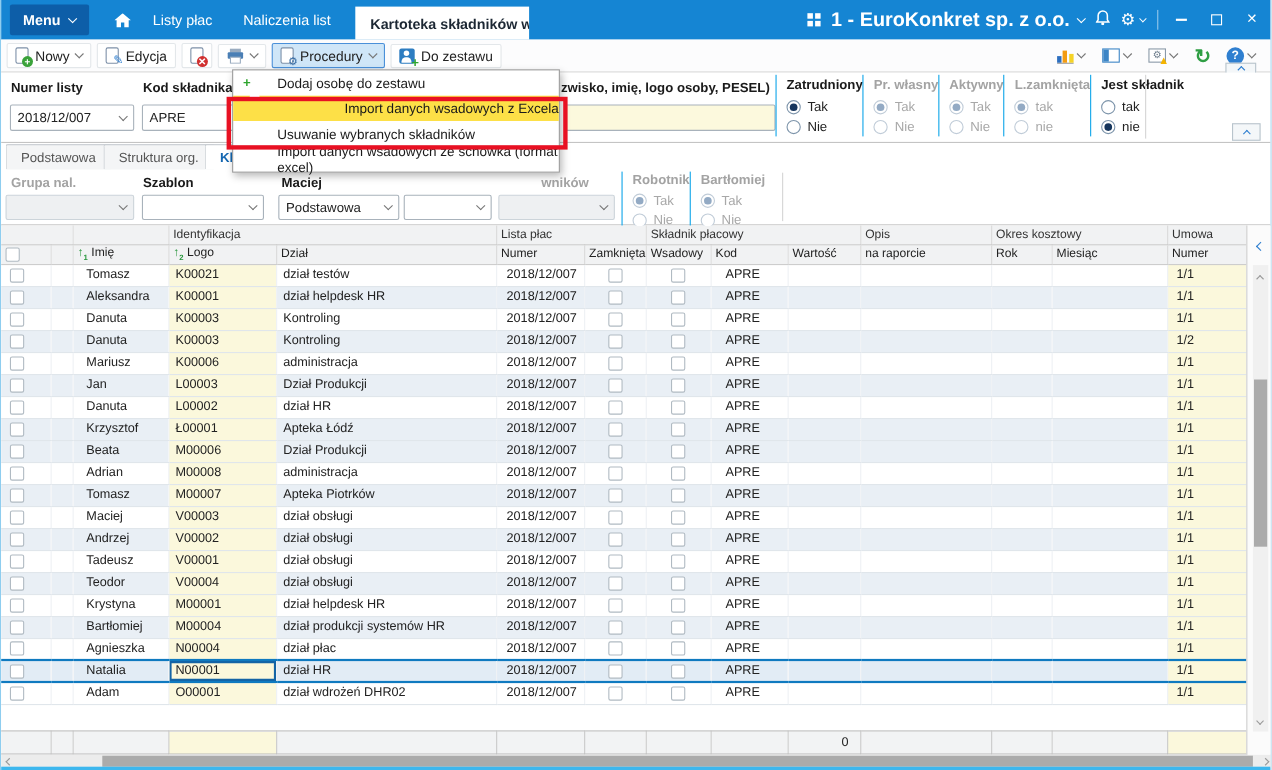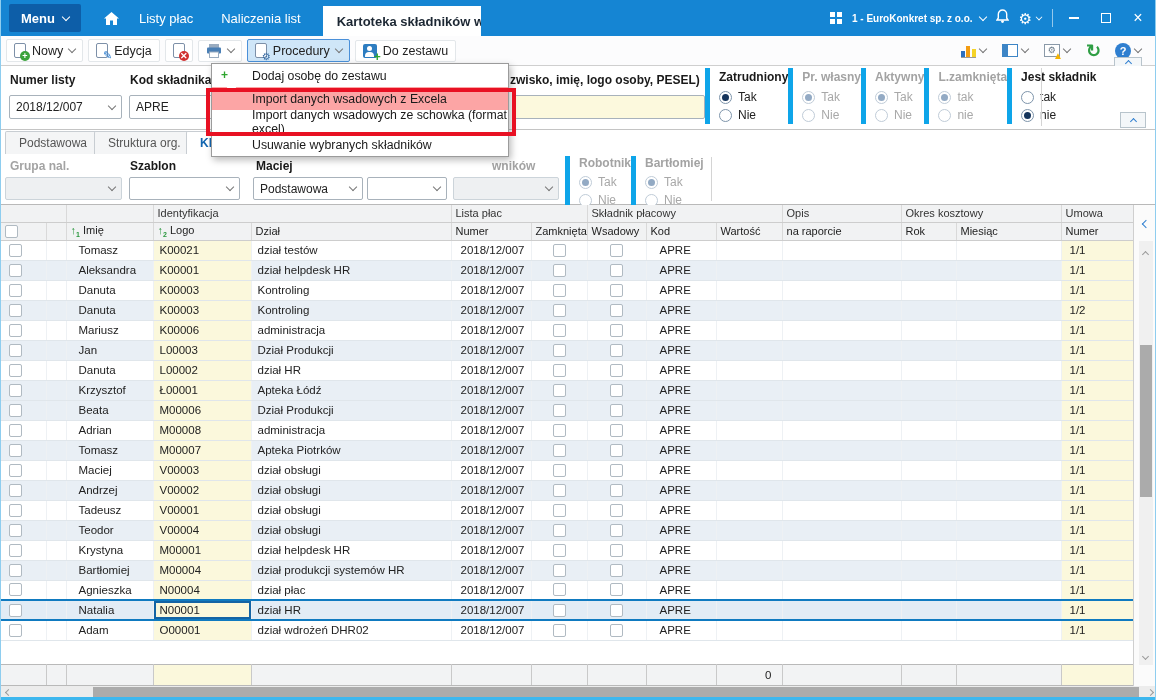--- a/index.html
+++ b/index.html
@@ -8,21 +8,21 @@
 
   
   .titlebar{position:absolute;left:0;top:0;width:100%;height:36px;background:#1585d3;display:flex;align-items:center;color:#fff;}
   .menu-btn{margin-left:8px;height:28px;padding:0 12px;background:#0d5ea8;border-radius:2px;display:flex;align-items:center;gap:8px;font-size:13px;font-weight:bold;cursor:pointer;}
   .home{margin-left:18px;width:26px;display:flex;justify-content:center;}
   .nav-item{padding:0 14px;font-size:13px;height:36px;display:flex;align-items:center;cursor:pointer;}
   .active-tab{margin-left:8px;height:30px;margin-top:6px;align-self:flex-start;background:#fff;color:#1c2733;font-size:13px;font-weight:bold;padding:0 14px;display:flex;align-items:center;width:158px;white-space:nowrap;overflow:hidden;}
   .tb-right{margin-left:auto;display:flex;align-items:center;gap:10px;padding-right:6px;}
   .gridicon{display:grid;grid-template-columns:5px 5px;grid-gap:2px;}
   .gridicon i{width:5px;height:5px;background:#fff;display:block;}
-  .company{font-size:10px;font-weight:bold;display:flex;align-items:center;gap:7px;}
+  .company{font-size:18px;font-weight:bold;display:flex;align-items:center;gap:7px;}
   .caret{width:6px;height:6px;border-right:1.5px solid #fff;border-bottom:1.5px solid #fff;transform:rotate(45deg);display:inline-block;margin-top:-3px;}
   .caret.g{border-color:#777;}
   .caret.b{border-color:#2f7fd0;}
   .caret.up{transform:rotate(225deg);margin-top:3px;}
   .caret.left{transform:rotate(135deg);}
   .gear-glyph{font-size:15px;line-height:15px;}
   .vsep{width:1px;height:18px;background:rgba(255,255,255,.55);}
   .winbtn{width:22px;height:22px;display:flex;align-items:center;justify-content:center;cursor:pointer;}
   .min-glyph{width:10px;height:2px;background:#fff;}
   .max-glyph{width:10px;height:10px;border:1.5px solid #fff;}
@@ -56,21 +56,21 @@
   
   .filter1{position:absolute;left:0;top:66px;width:100%;height:64px;background:#fff;border-bottom:1px solid #c4c4c4;}
   .flabel{position:absolute;font-size:12px;font-weight:bold;color:#1a1a1a;white-space:nowrap;}
   .flabel.dis{color:#a3a3a3;}
   .combo{position:absolute;height:24px;border:1px solid #a8b2bb;border-radius:2px;background:#fff;display:flex;align-items:center;font-size:12px;color:#222;padding:0 6px;cursor:pointer;}
   .combo .caret{margin-left:auto;}
   .combo.dis{background:#eef0f2;border-color:#ccd4da;cursor:default;}
   .tinput{position:absolute;height:24px;border:1px solid #a8b2bb;border-radius:2px;background:#fff;font-size:12px;color:#222;display:flex;align-items:center;padding:0 6px;}
   .tinput.yellow{background:#fcf9dd;}
   .rgwrap{position:absolute;display:flex;}
-  .rg{border-left:5px solid #0ea5e9;padding:2px 0 0 9px;}
+  .rg{border-left:1px solid #0ea5e9;padding:2px 0 0 9px;}
   .rg .rg-label{font-size:12px;font-weight:bold;color:#1a1a1a;margin-bottom:4px;white-space:nowrap;}
   .rg.dis .rg-label{color:#a3a3a3;}
   .rg .opt{display:flex;align-items:center;gap:6px;font-size:12px;color:#222;height:18px;text-align:right;}
   .rg.dis .opt{color:#a8a8a8;}
   .radio{width:13px;height:13px;border:1px solid #7e95ab;border-radius:50%;background:#fff;flex:0 0 auto;}
   .radio.sel::after{content:"";display:block;width:7px;height:7px;border-radius:50%;background:#16355c;margin:2px;}
   .rg.dis .radio{border-color:#c0ccd8;}
   .rg.dis .radio.sel::after{background:#93aac4;}
 
   
@@ -115,21 +115,21 @@
   .rcollapse{position:absolute;left:4px;top:10px;width:16px;height:20px;display:flex;align-items:center;justify-content:center;cursor:pointer;}
   .vscroll{position:absolute;left:5px;top:36px;width:14px;height:424px;background:#f0f0f0;}
   .vscroll .thumb{position:absolute;left:1px;top:104px;width:12px;height:152px;background:#ababab;cursor:pointer;}
   .vscroll .arr{position:absolute;left:4px;}
 
   
   .menu-popup{position:absolute;left:210px;top:63px;width:298px;background:#fff;border:1px solid #9b9b9b;box-shadow:2px 3px 7px rgba(0,0,0,.28);z-index:30;}
   .menu-item{height:23px;display:flex;align-items:center;font-size:12.3px;color:#1a1a1a;cursor:pointer;padding-left:12px;}
   .menu-item .micon{width:28px;flex:0 0 auto;}
   .menu-item.nolabelicon{padding-left:40px;}
-  .menu-item.hl{background:#fca5a5;}
+  .menu-item.hl{background:#fde047;justify-content:flex-end;}
   .redbox{position:absolute;left:205px;top:88px;width:310px;height:48px;border:4px solid #e81123;z-index:40;pointer-events:none;}
   .bottomline{position:absolute;left:0;bottom:0;width:100%;height:3px;background:#3db7ee;}
   .fsep{position:absolute;width:1px;background:#d4d4d4;}
 </style>
 </head>
 <body>
 
 <div id="win">
 
   <div class="titlebar">
@@ -800,23 +800,23 @@
 
   <div class="menu-popup">
       <div class="menu-item">
         <span class="micon"><span class="personcard" style="width:13px;height:13px;"><span class="plus">+</span></span></span>
         <span>Dodaj osobę do zestawu</span>
       </div>
       <div class="menu-item hl nolabelicon">
         <span>Import danych wsadowych z Excela</span>
       </div>
       <div class="menu-item nolabelicon">
+        <span>Usuwanie wybranych składników</span>
+      </div>
+      <div class="menu-item nolabelicon">
         <span>Import danych wsadowych ze schowka (format excel)</span>
-      </div>
-      <div class="menu-item nolabelicon">
-        <span>Usuwanie wybranych składników</span>
       </div>
     </div>
 
   <div class="redbox"></div>
 
   <div class="bottomline"></div>
 </div>
 
 </body></html>

